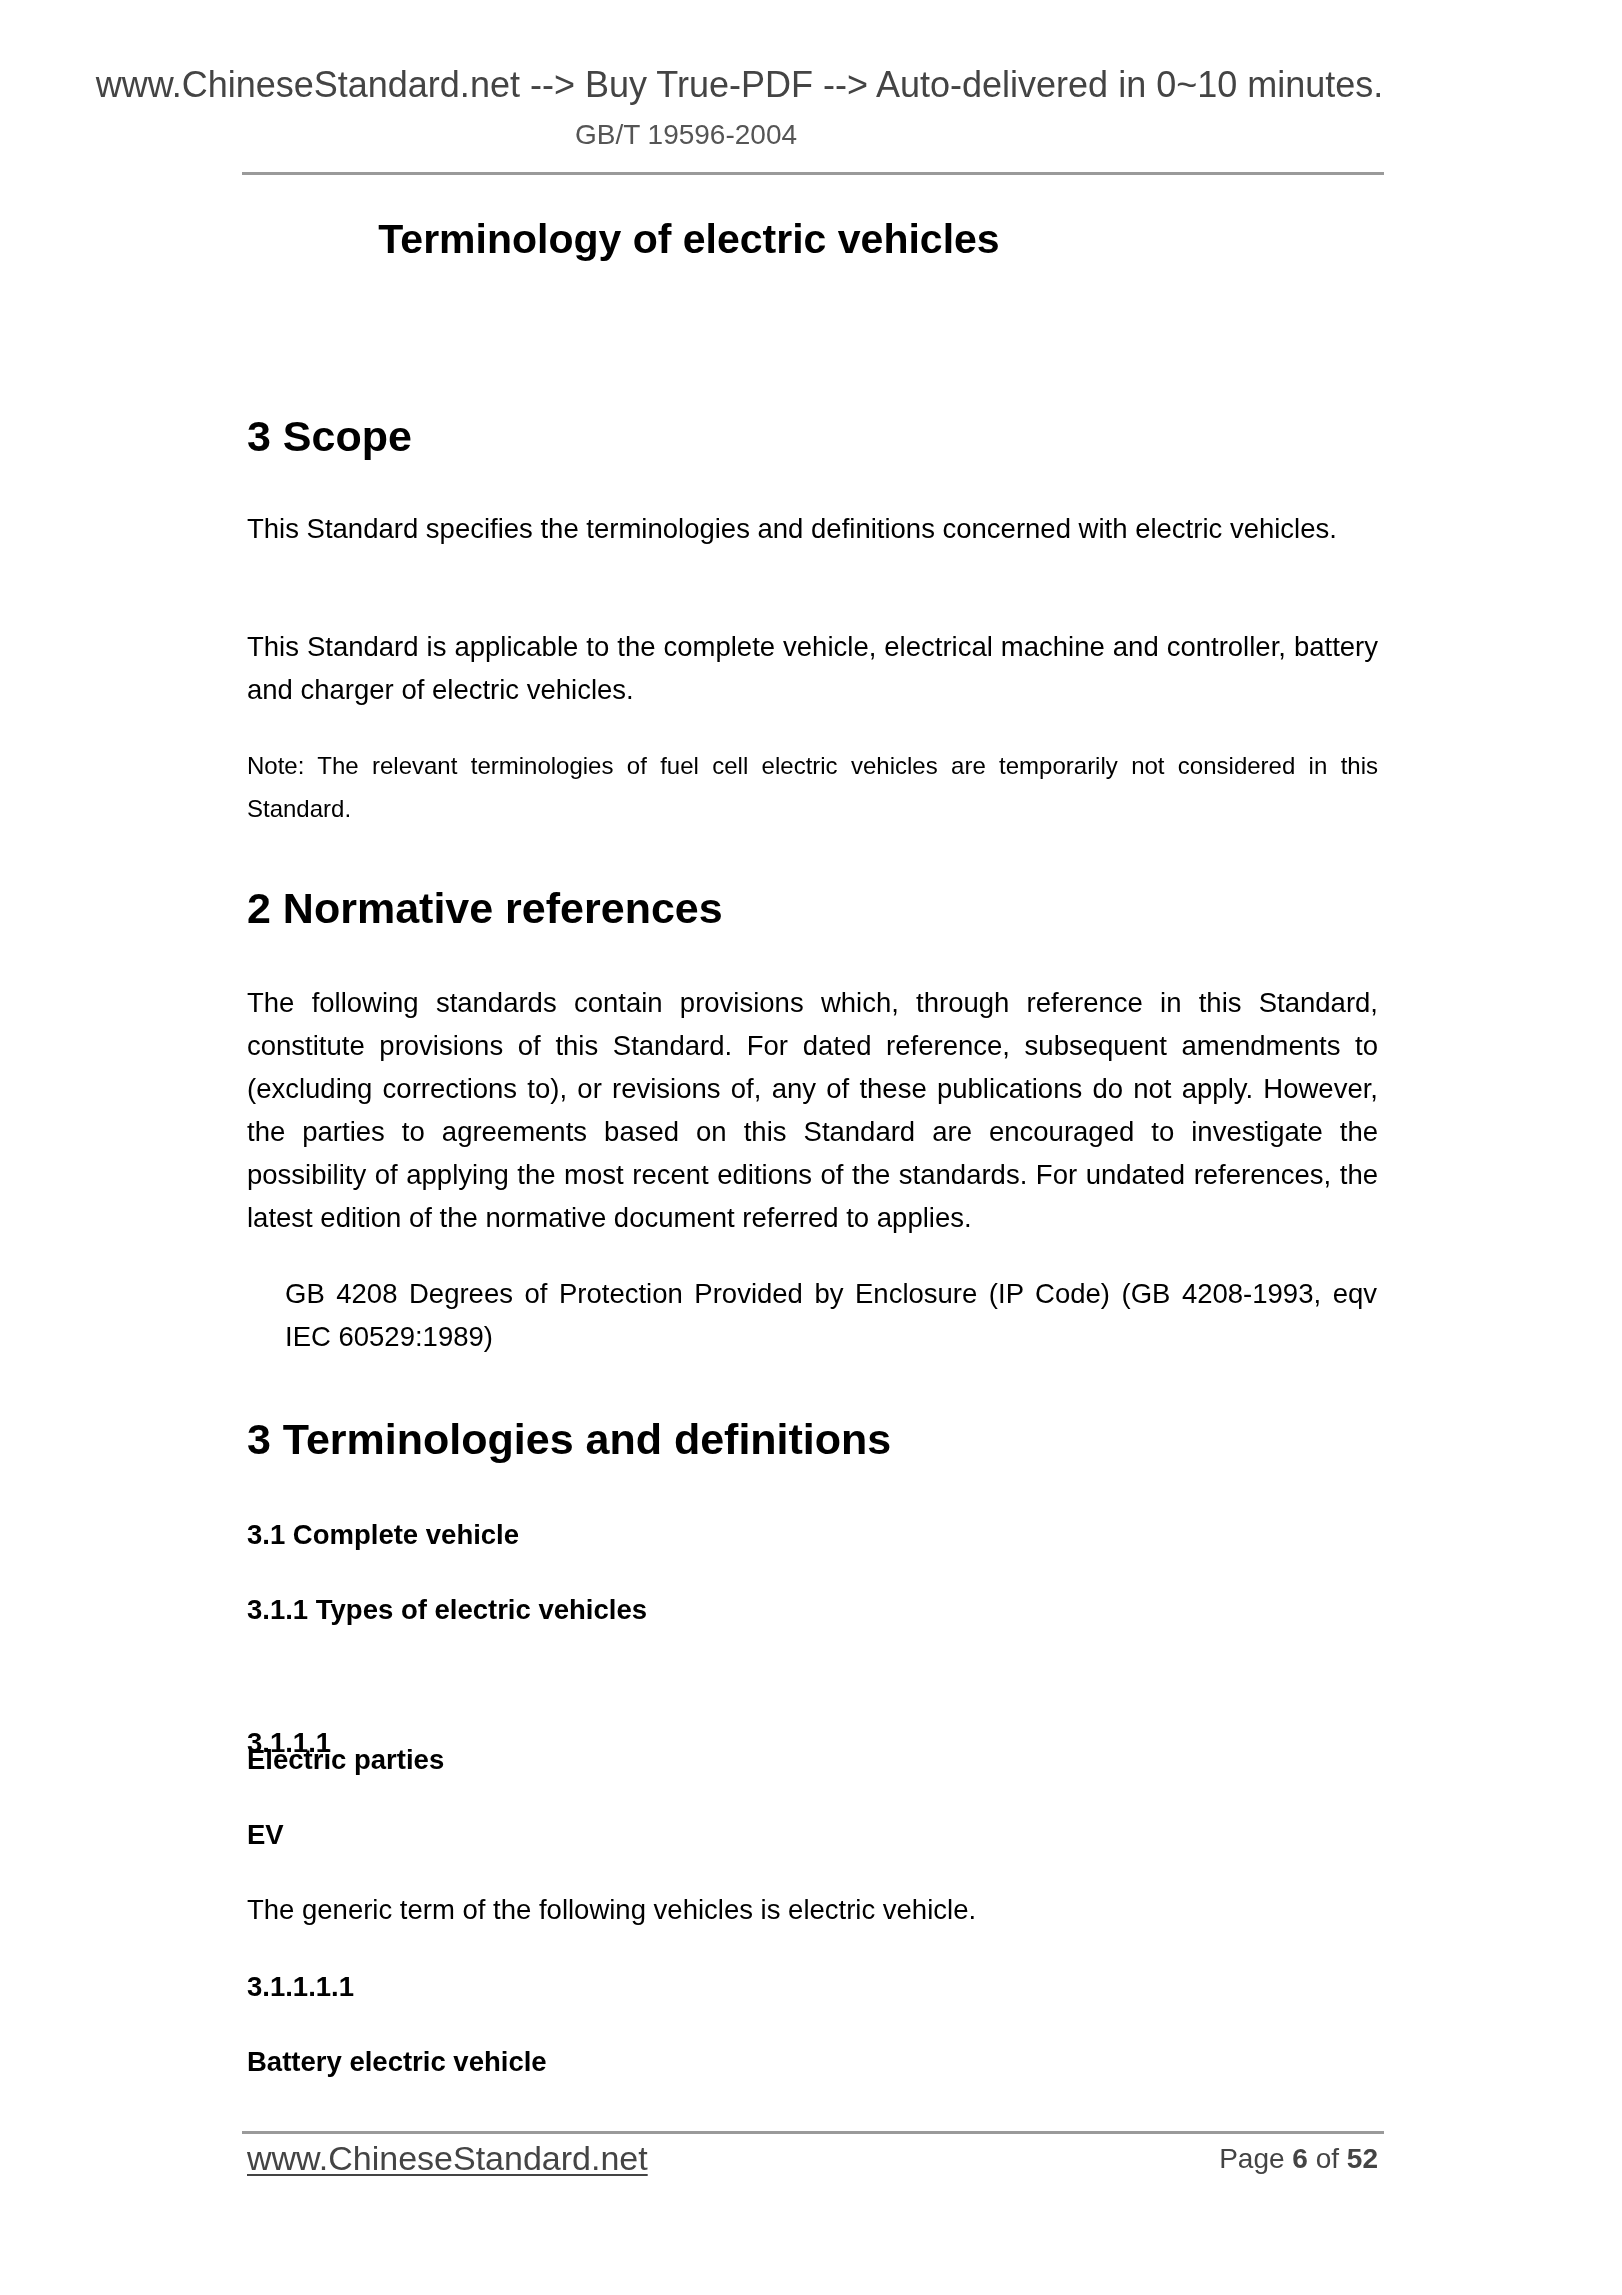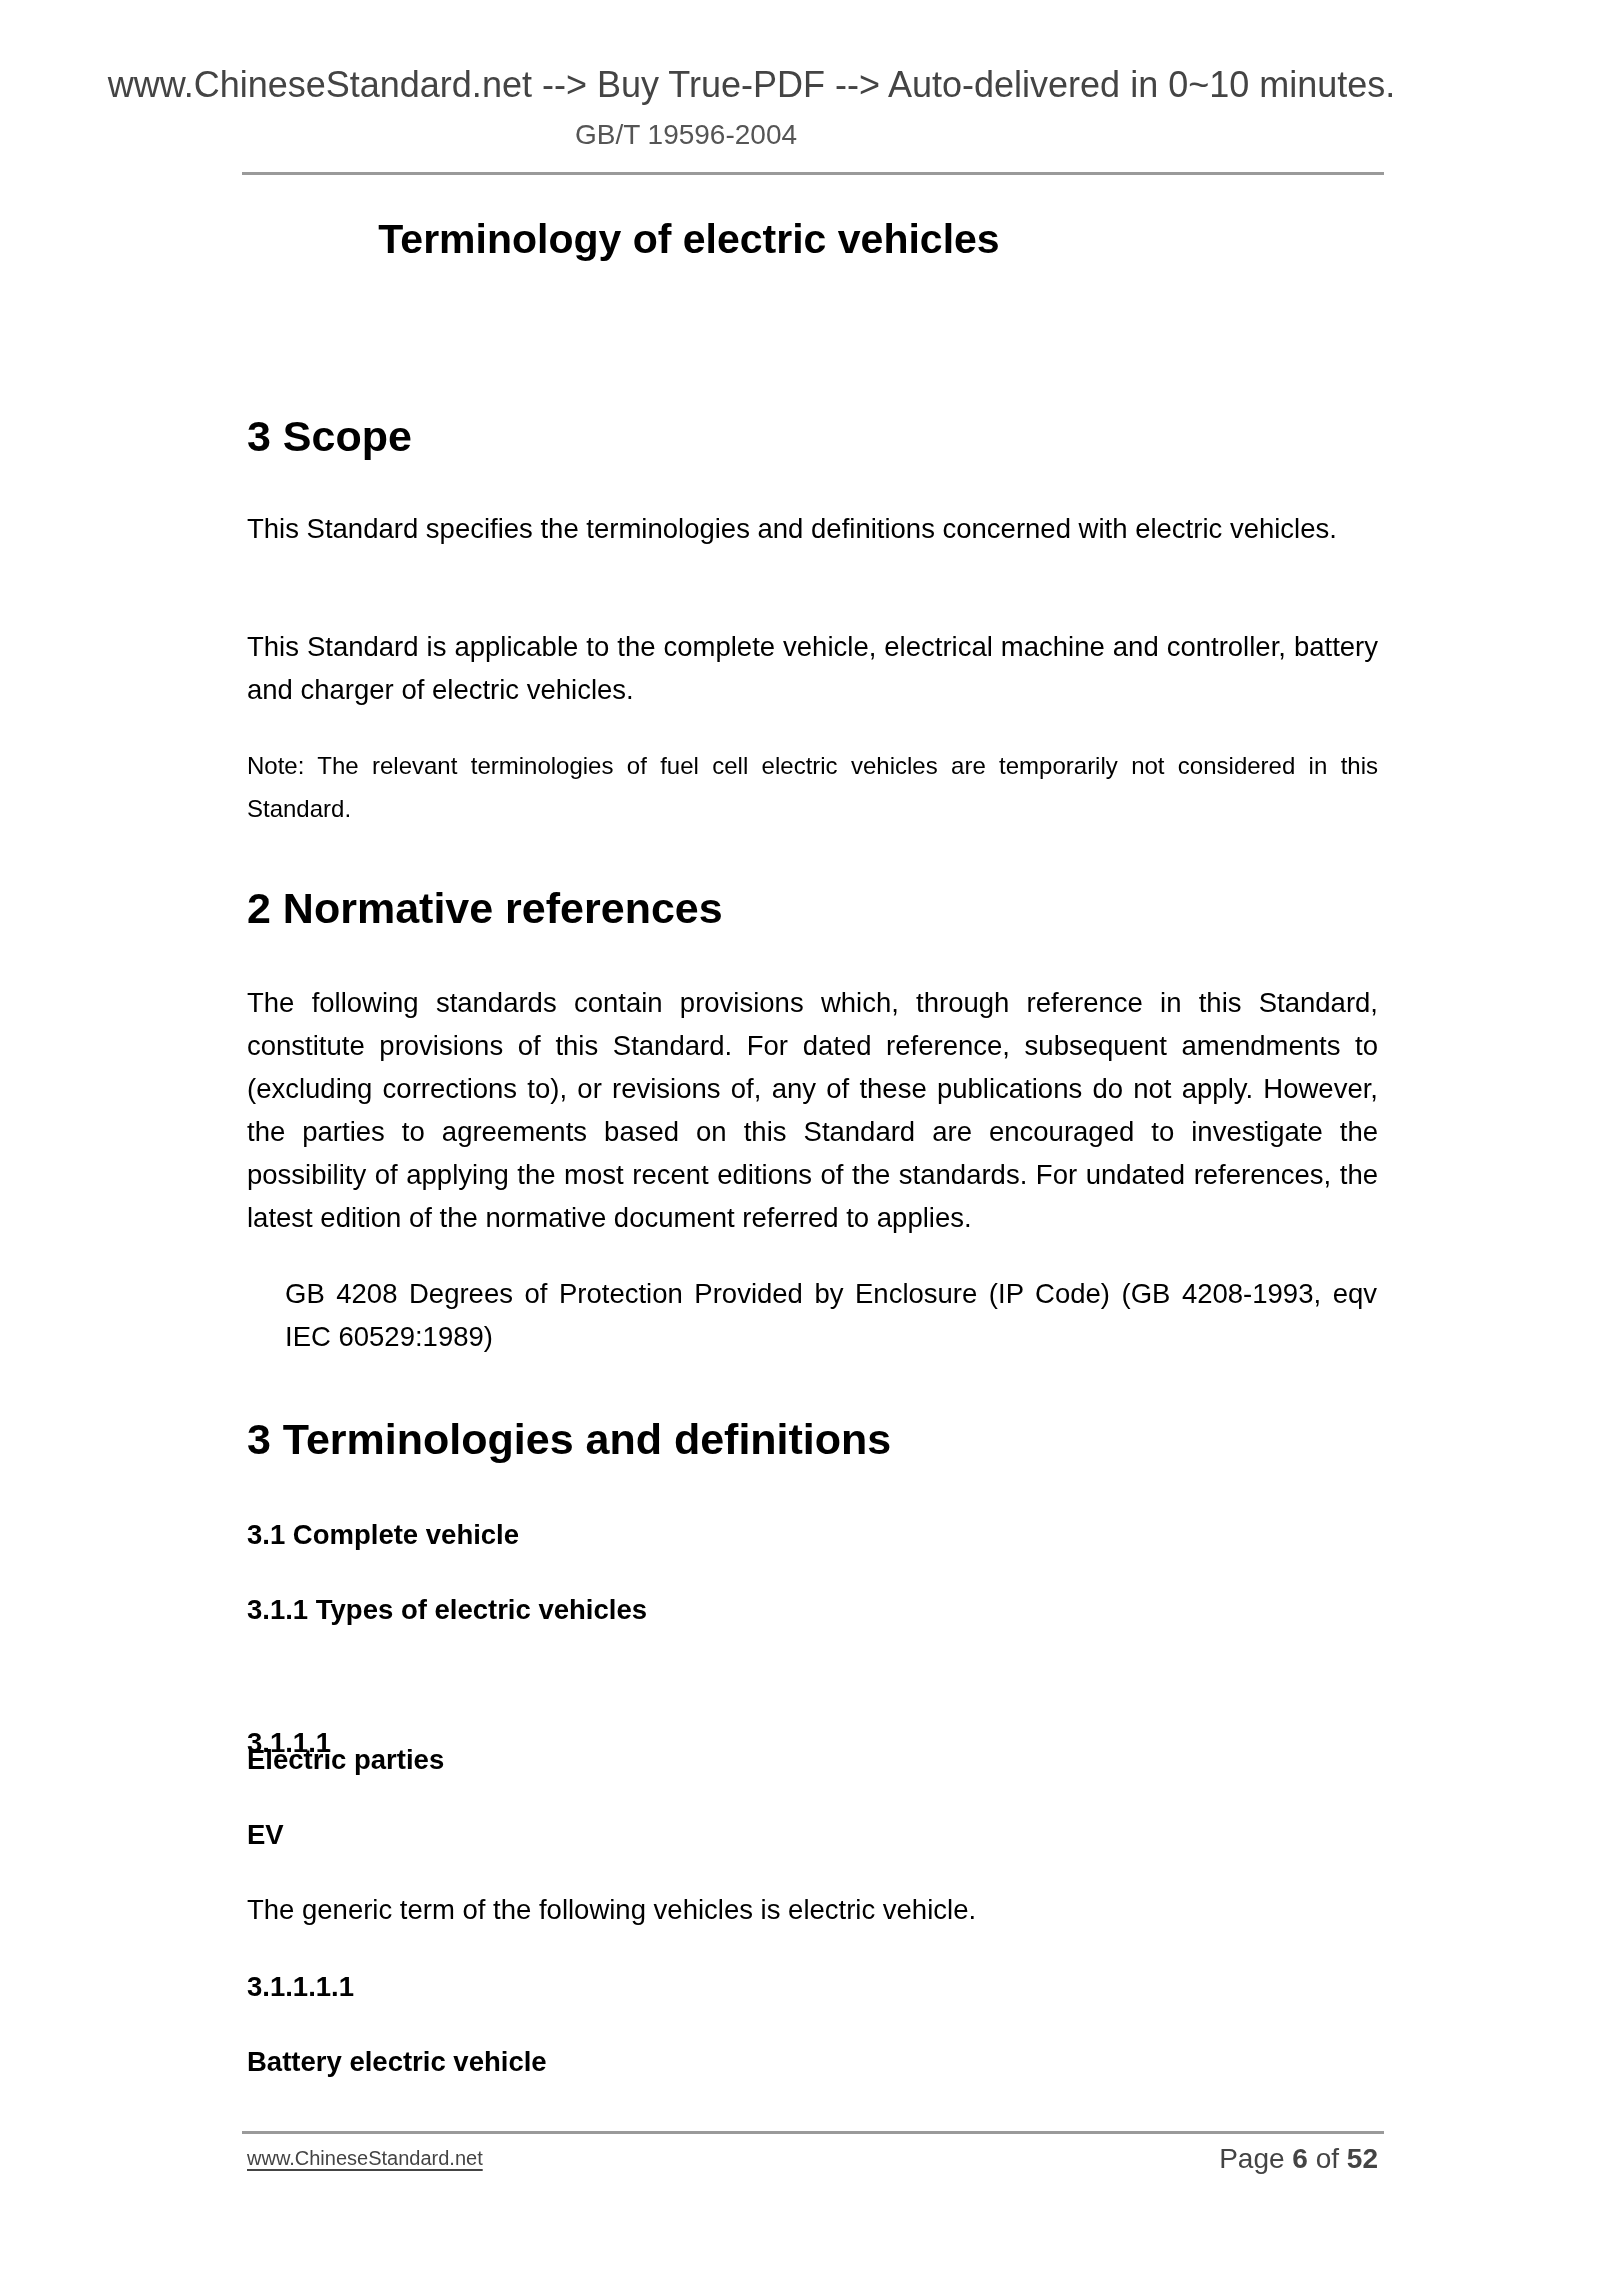--- a/index.html
+++ b/index.html
@@ -10,21 +10,21 @@
   body {
     width: 1623px;
     height: 2295px;
     position: relative;
     overflow: hidden;
     font-family: "Liberation Sans", "DejaVu Sans", sans-serif;
     color: #000;
   }
   .abs { position: absolute; }
   .hdr-line1 {
-    left: 12px; width: 1479px; top: 63px;
+    left: 0; width: 1479px; top: 63px;
     text-align: center;
     font-size: 36px;
     line-height: 43px;
     color: #444444;
     white-space: nowrap;
   }
   .hdr-line2 {
     left: 0; width: 1372px; top: 117px;
     text-align: center;
     font-size: 28px;
@@ -78,21 +78,21 @@
     line-height: 37px;
     white-space: nowrap;
   }
   .plain {
     font-size: 27.5px;
     line-height: 37px;
     white-space: nowrap;
   }
   .footer-link {
     left: 247px; top: 2140px;
-    font-size: 20px;
+    font-size: 34px;
     line-height: 37px;
     color: #444444;
     text-decoration: underline;
     text-decoration-thickness: 1.7px;
     text-underline-offset: 4.2px;
     cursor: pointer;
   }
   .footer-page {
     right: 245px; top: 2140px;
     font-size: 28px;

